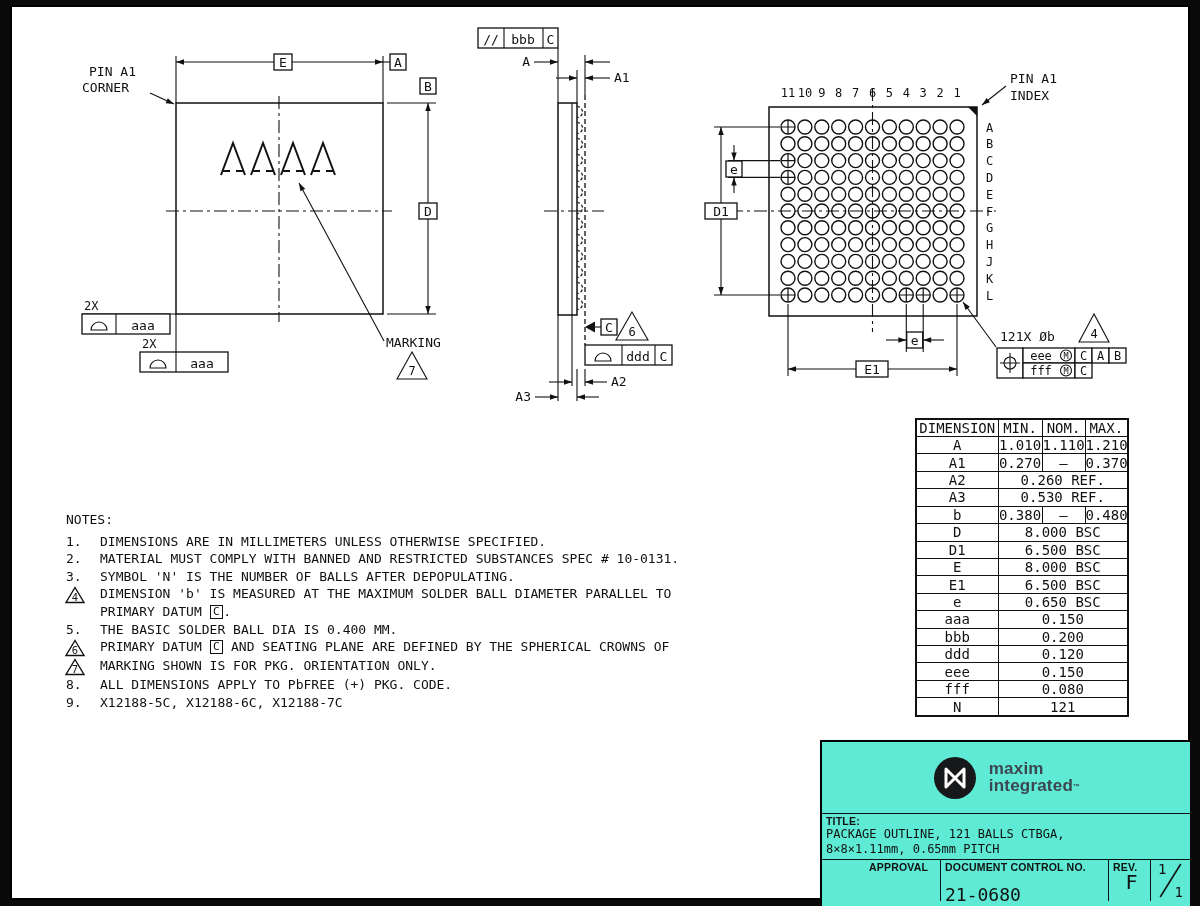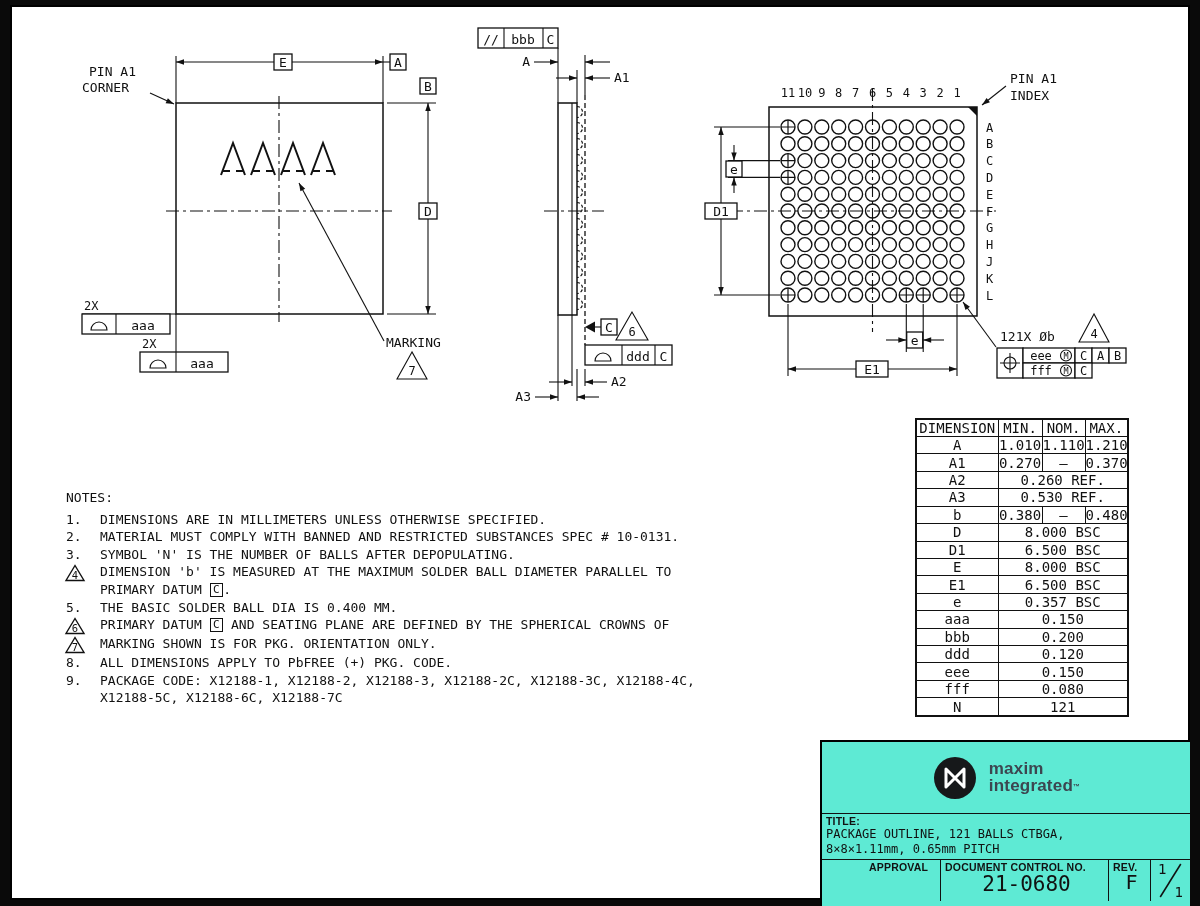--- a/index.html
+++ b/index.html
@@ -17,21 +17,21 @@
 
   
   .ln{stroke:#111;stroke-width:1.5;fill:none;}
   .ln1{stroke:#111;stroke-width:1.1;fill:none;}
   .cl{stroke:#111;stroke-width:1.1;fill:none;stroke-dasharray:13 4 3 4;}
   .dash{stroke:#111;stroke-width:1.3;fill:none;stroke-dasharray:5 3;}
   .balldash{stroke:#111;stroke-width:1.2;fill:none;stroke-dasharray:3 2;}
   .wbox{fill:#fff;stroke:#111;stroke-width:1.3;}
 
   
-  .notes{position:absolute;left:66px;top:489px;font-size:13px;line-height:17.6px;}
+  .notes{position:absolute;left:66px;top:511px;font-size:13px;line-height:17.6px;}
   .notes-heading{margin-bottom:4px;}
   .note-row{display:flex;align-items:flex-start;}
   .note-marker{width:34px;flex:none;}
   .note-marker svg{display:block;margin:1px 0 0 -2px;}
   .note-line{white-space:pre;}
   .cbox{display:inline-block;border:1.4px solid #111;font-size:11px;line-height:12px;
         padding:0 2.5px;vertical-align:1px;}
 
   
   .dimtable{position:absolute;left:915px;top:418px;width:212px;height:299px;
@@ -53,21 +53,21 @@
   .tb-title{height:46px;border-bottom:1.6px solid #111;padding:1px 16px 0 4px;box-sizing:border-box;}
   .tb-label{font-family:"Liberation Sans",sans-serif;font-weight:bold;font-size:10.5px;
             color:#111;letter-spacing:0.2px;}
   .tb-title-line{font-size:12px;line-height:15px;white-space:nowrap;}
   .tb-bottom{display:flex;height:41px;}
   .tb-cell{box-sizing:border-box;padding:1px 0 0 4px;position:relative;}
   .tb-approval{width:118px;padding-left:47px;}
   .tb-doc{width:168px;border-left:1.6px solid #111;}
   .tb-rev{width:42px;border-left:1.6px solid #111;}
   .tb-sheet{flex:1;border-left:1.6px solid #111;padding:0;}
-  .tb-doc-num{font-size:21px;text-align:center;line-height:20px;margin-top:1px;}
+  .tb-doc-num{font-size:18px;text-align:left;line-height:20px;margin-top:12px;}
   .tb-rev-val{font-size:20px;text-align:center;line-height:18px;}
   .tb-sheet svg{position:absolute;left:0;top:0;width:100%;height:100%;}
   .sh-top{position:absolute;left:7px;top:1px;font-size:14px;}
   .sh-bot{position:absolute;right:7px;bottom:1px;font-size:14px;}
 
   .footer{position:absolute;left:24px;top:904px;font-size:19px;letter-spacing:0.5px;}
 </style>
 </head>
 <body>
 
@@ -473,21 +473,20 @@
         </div>
         <div class="note-row">
           <span class="note-marker">8.</span>
           <div>
             <div class="note-line">ALL DIMENSIONS APPLY TO PbFREE (+) PKG. CODE.</div>
           </div>
         </div>
         <div class="note-row">
           <span class="note-marker">9.</span>
           <div>
-            <div class="note-line">PACKAGE CODE: X12188-1, X12188-2, X12188-3, X12188-2C, X12188-3C, X12188-4C,</div>
             <div class="note-line">X12188-5C, X12188-6C, X12188-7C</div>
           </div>
         </div>
       </div>
   </div>
 
   <table class="dimtable">
     <colgroup>
         <col style="width:82px">
         <col style="width:44px">
@@ -540,21 +539,21 @@
         <tr>
           <td>E</td>
           <td colspan="3">8.000 BSC</td>
         </tr>
         <tr>
           <td>E1</td>
           <td colspan="3">6.500 BSC</td>
         </tr>
         <tr>
           <td>e</td>
-          <td colspan="3">0.357 BSC</td>
+          <td colspan="3">0.650 BSC</td>
         </tr>
         <tr>
           <td>aaa</td>
           <td colspan="3">0.150</td>
         </tr>
         <tr>
           <td>bbb</td>
           <td colspan="3">0.200</td>
         </tr>
         <tr>

